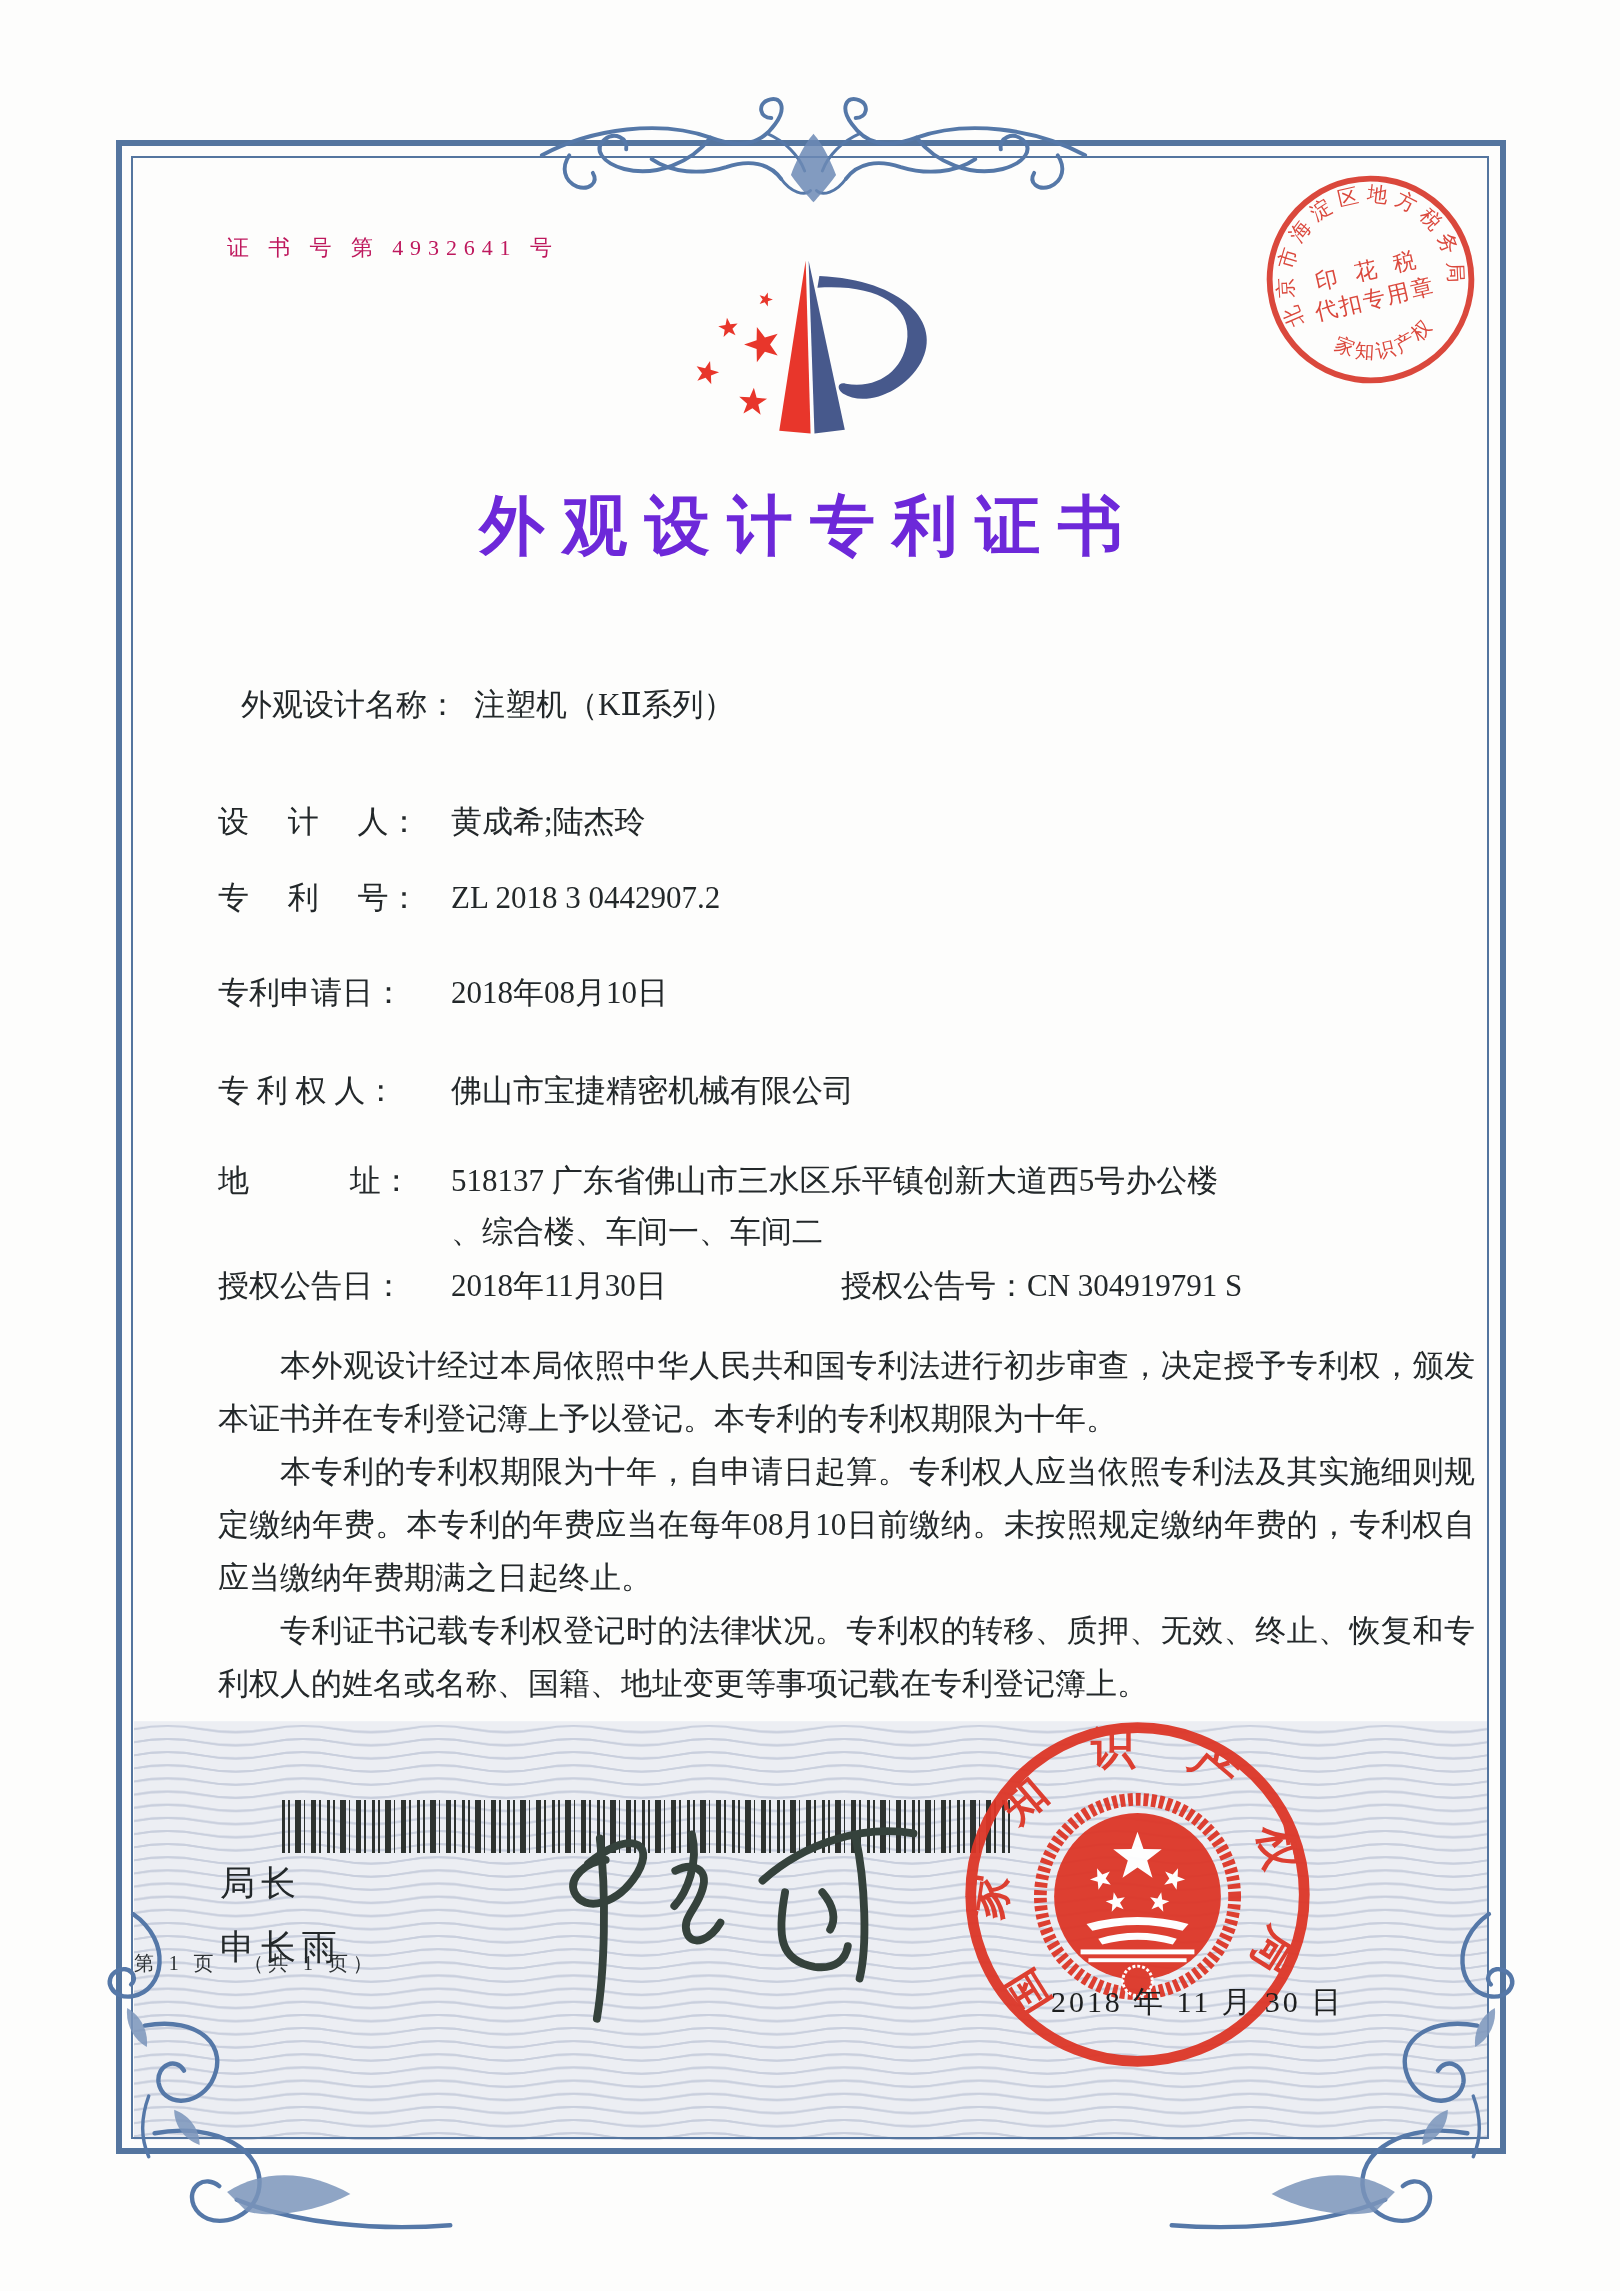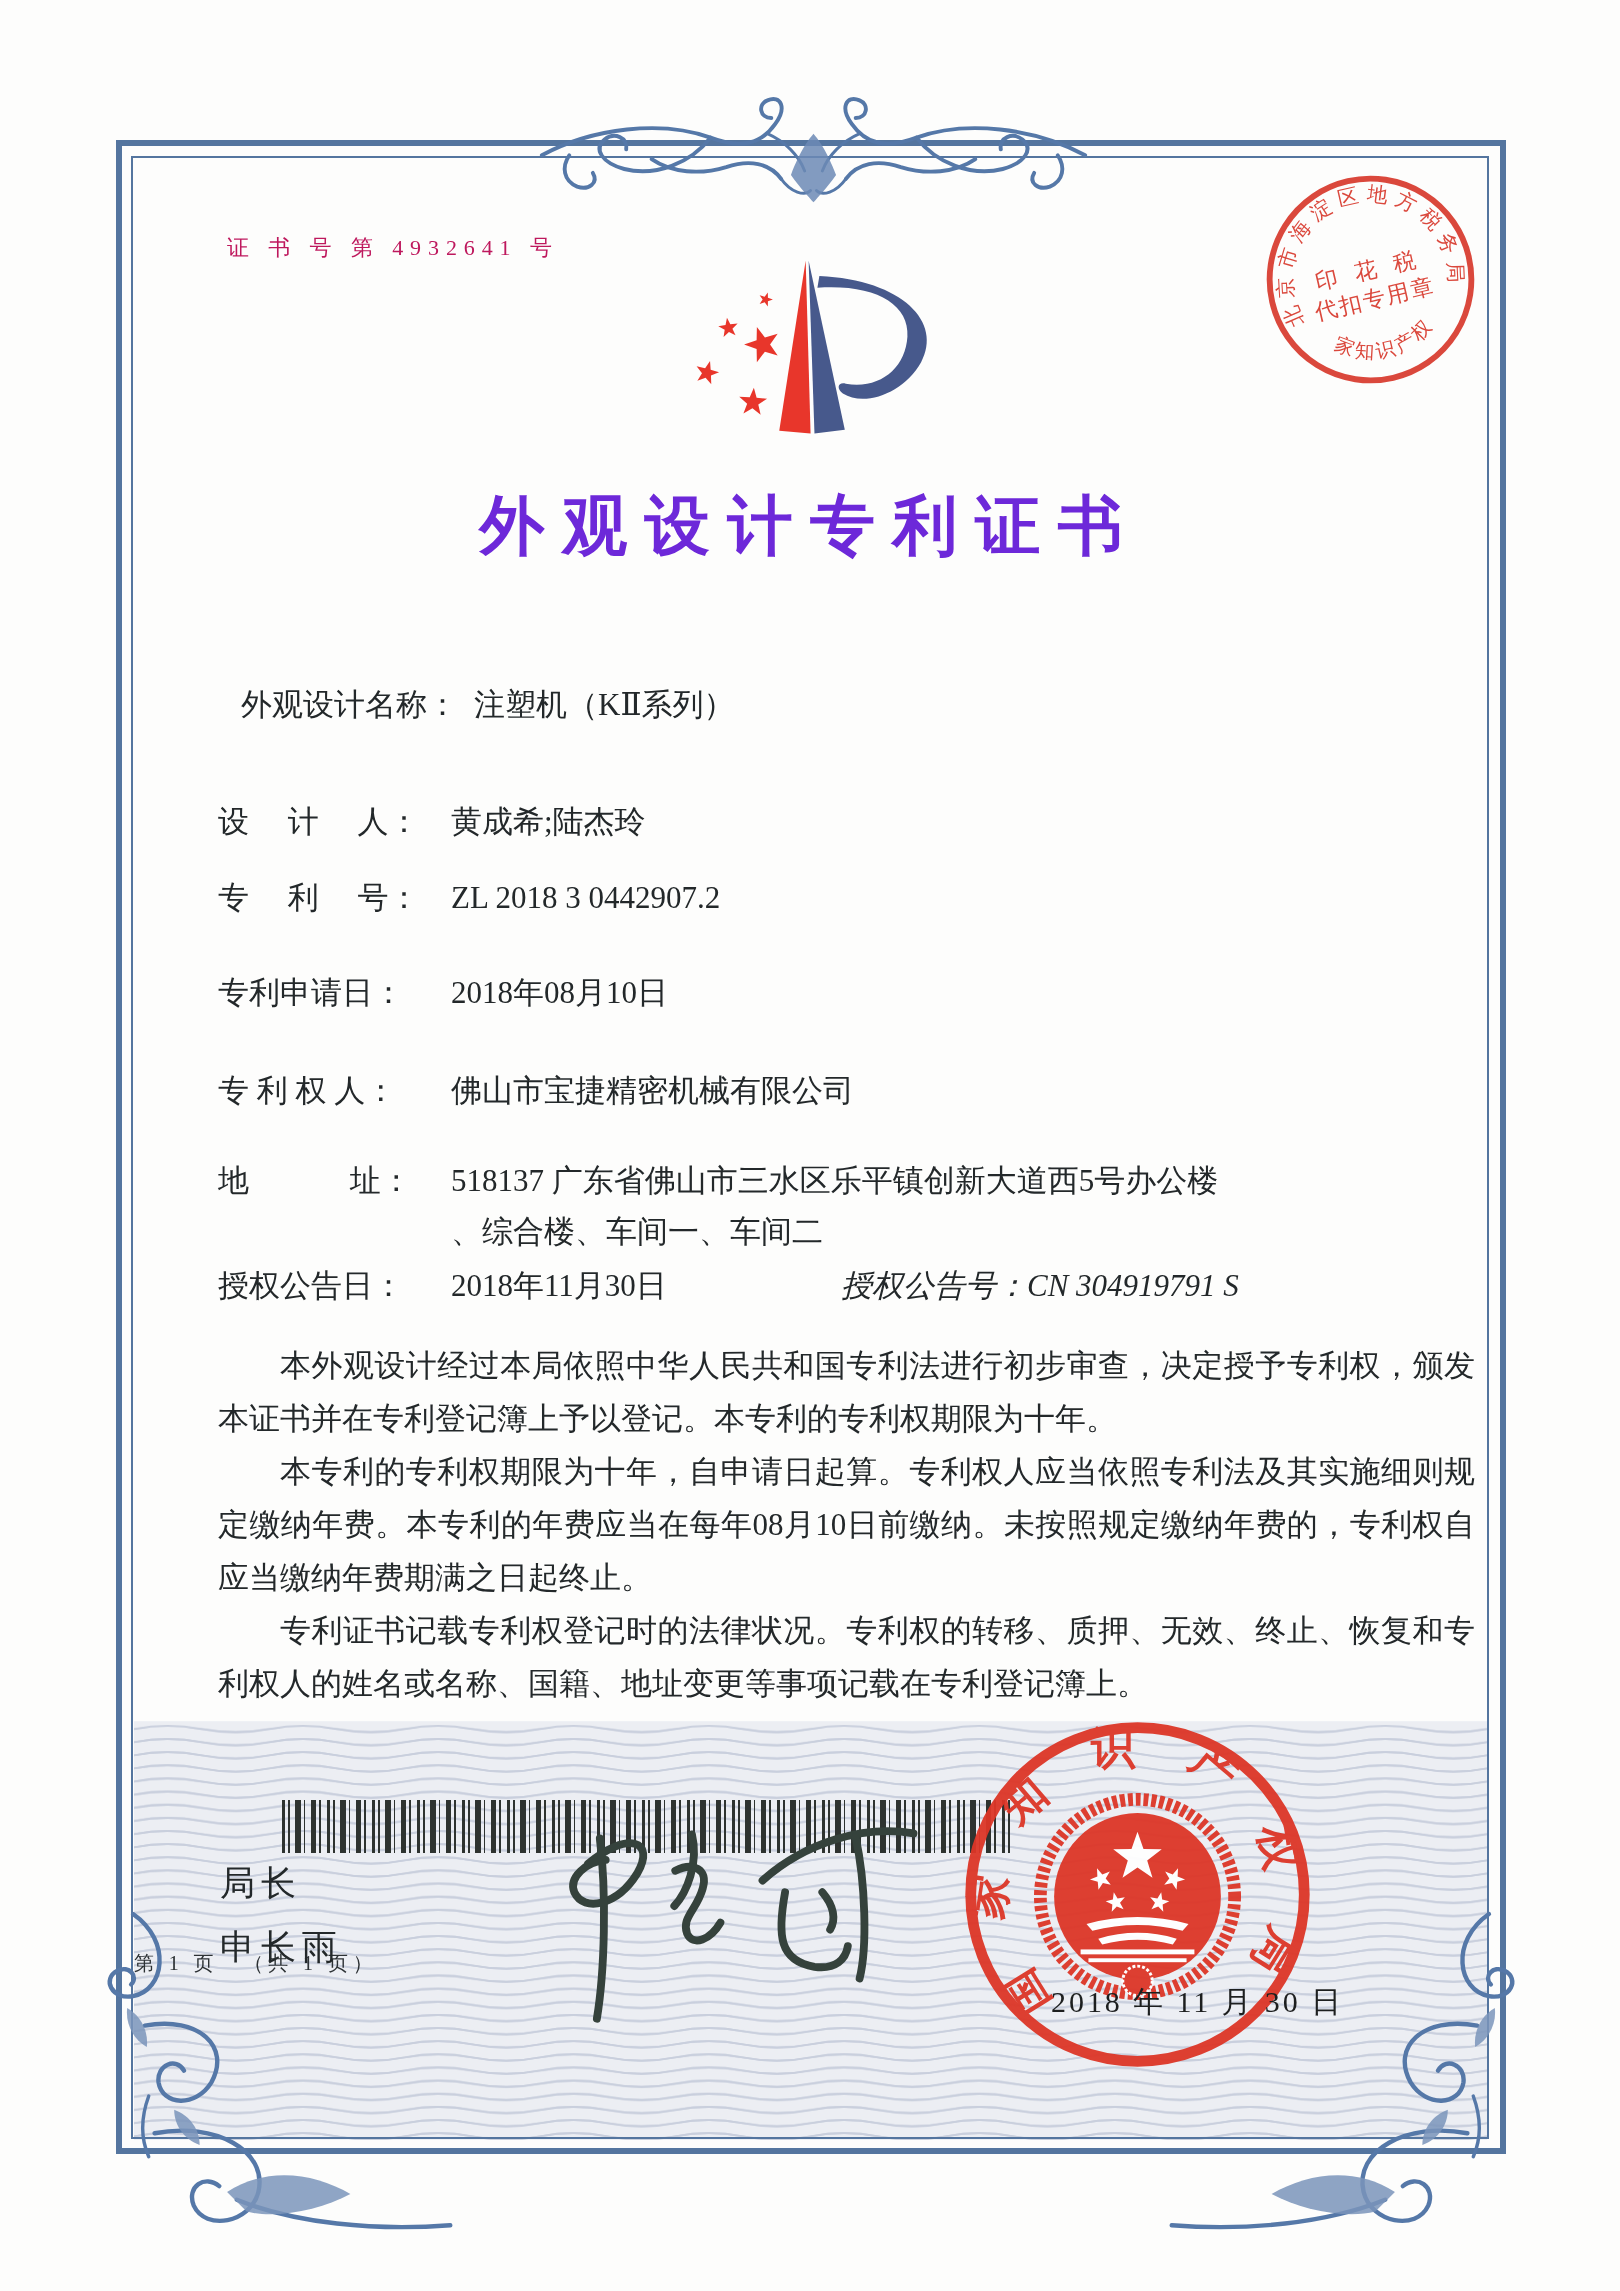--- a/index.html
+++ b/index.html
@@ -27,21 +27,21 @@
   .frow { position:absolute; left:218px; font-size:31px; white-space:nowrap; z-index:4; }
   .flabel { display:inline-block; min-width:233px; }
   #row-name    { top:684px;margin-left:23px; }
   #row-designer{ top:781px;margin-top:20px; }
   #row-patno   { top:877px; }
   #row-filing  { top:972px; }
   #row-patentee{ top:1070px; }
   #row-address { top:1160px; }
   #addr-line2  { position:absolute; left:451px; top:1211px; font-size:31px; z-index:4; }
   #row-grant   { top:1265px; }
-  #grant-no-pair { position:absolute; left:623px; top:0;font-style:italic; }
+  #grant-no-pair { position:absolute; left:623px; top:0; }
   
   #body-text { position:absolute; left:218px; top:1339px; width:1257px; font-size:31px;
     line-height:53px; text-align:justify; z-index:4; }
   #body-text p { margin:0; text-indent:2em; }
   
   #barcode { position:absolute; left:282px; top:1800px; width:731px; height:53px; z-index:4;
     background:repeating-linear-gradient(90deg,
       #2e3330 0 2.9px, transparent 2.9px 5.9px,
       #2e3330 5.9px 7.8px, transparent 7.8px 12.7px,
       #2e3330 12.7px 18.6px, transparent 18.6px 21.6px,

